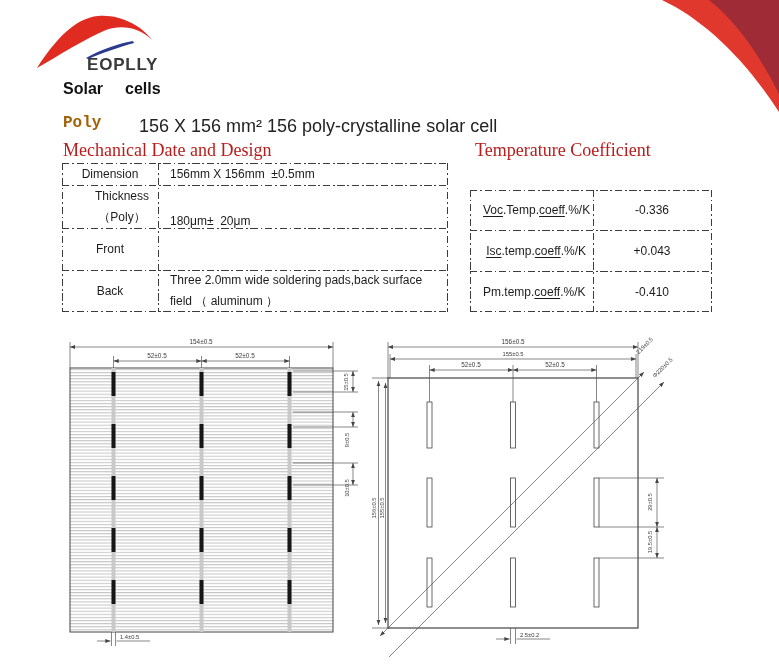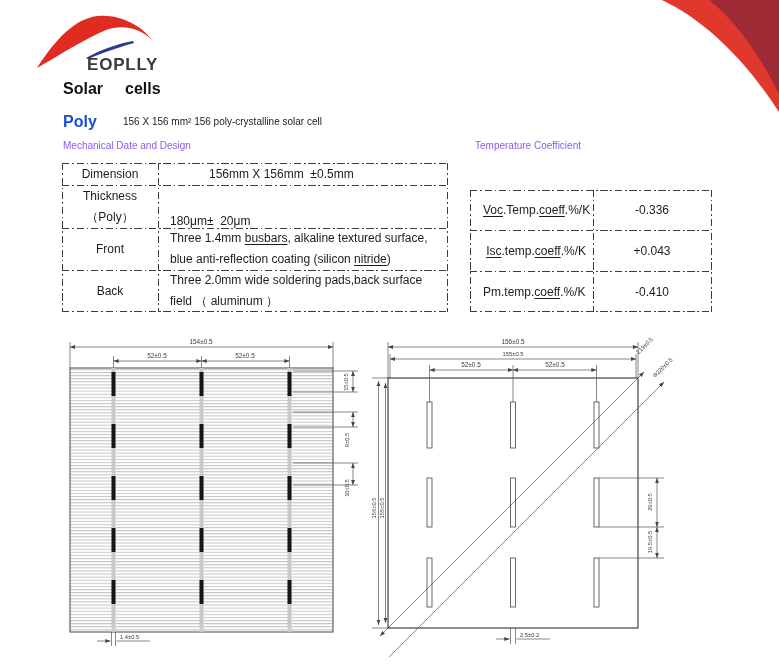--- a/index.html
+++ b/index.html
@@ -3,23 +3,23 @@
 <meta charset="utf-8">
 <style>
   html,body{margin:0;padding:0;}
   body{width:779px;height:665px;background:#fff;font-family:"Liberation Sans",sans-serif;color:#222;overflow:hidden;}
   .page{position:relative;width:779px;height:665px;background:#fff;}
   .abs{position:absolute;}
   
   .title-line{position:absolute;left:63px;top:80px;font-size:16px;font-weight:bold;color:#111;}
   .title-line .gap{display:inline-block;width:22px;}
   .poly-line{position:absolute;left:63px;top:113px;}
-  .poly-label{font-size:16px;font-weight:bold;color:#1d4ed8;}
-  .poly-desc{position:absolute;left:60px;top:3px;font-size:10px;font-weight:normal;color:#222;white-space:pre;width:420px;}
-  .sec-heading{position:absolute;font-size:10px;font-weight:500;color:#8b5cf6;}
+  .poly-label{font-size:16px;font-weight:bold;color:#a16207;font-family:Liberation Mono, monospace;}
+  .poly-desc{position:absolute;left:76px;top:3px;font-size:18px;font-weight:normal;color:#222;white-space:pre;width:420px;}
+  .sec-heading{position:absolute;font-size:18px;font-weight:500;color:#b91c1c;font-family:Liberation Serif, serif;}
   
   .tbl{position:absolute;}
   .dd-h{position:absolute;height:1px;background:repeating-linear-gradient(to right,#3c3c3c 0 7px,transparent 7px 10px,#3c3c3c 10px 11.5px,transparent 11.5px 14.5px);}
   .dd-v{position:absolute;width:1px;background:repeating-linear-gradient(to bottom,#3c3c3c 0 7px,transparent 7px 10px,#3c3c3c 10px 11.5px,transparent 11.5px 14.5px);}
   .cell{position:absolute;font-size:12px;color:#1c1c1c;}
   .cell.center{display:flex;align-items:center;justify-content:center;text-align:center;flex-direction:column;}
   .cell.vcenter{display:flex;align-items:center;}
   .vline-txt{line-height:21px;}
   .seg{white-space:pre;}
   .wavy{text-decoration-line:underline;text-decoration-style:wavy;text-decoration-color:#e8483e;text-decoration-thickness:1px;text-underline-offset:2px;text-decoration:underline;}
@@ -60,38 +60,34 @@
     <div class="dd-h" style="left:0;right:0;top:65px;"></div>
     <div class="dd-h" style="left:0;right:0;top:107px;"></div>
     <div class="dd-h" style="left:0;right:0;top:148px;"></div>
     <div class="dd-v" style="top:0;bottom:0;left:0;"></div>
     <div class="dd-v" style="top:0;bottom:0;left:96px;"></div>
     <div class="dd-v" style="top:0;bottom:0;left:385px;"></div>
 
     <div class="cell center" style="left:0;top:0;width:96px;height:22px;">
       <span>Dimension</span>
     </div>
-    <div class="cell vcenter" style="left:108px;top:0;width:276px;height:22px;margin-left:39px;">
+    <div class="cell vcenter" style="left:108px;top:0;width:276px;height:22px;">
       <span class="seg"><span class="seg">156mm X 156mm  ±0.5mm</span></span>
     </div>
 
-    <div class="cell center vline-txt" style="left:0;top:22px;width:96px;height:43px;">
+    <div class="cell center vline-txt" style="left:12px;top:22px;width:96px;height:43px;">
       <span>Thickness</span>
       <span>（Poly）</span>
     </div>
     <div class="cell vcenter" style="left:108px;top:22px;width:276px;height:43px;align-items:flex-end;">
       <span class="seg"><span class="seg">180μm±  20μm</span></span>
     </div>
 
     <div class="cell center" style="left:0;top:65px;width:96px;height:42px;">
       <span>Front</span>
-    </div>
-    <div class="cell vline-txt" style="left:108px;top:65px;width:276px;height:42px;">
-      <div class="seg"><span class="seg">Three 1.4mm </span><span class="seg wavy">busbars</span><span class="seg">, alkaline textured surface,</span></div>
-      <div class="seg"><span class="seg">blue anti-reflection coating (silicon </span><span class="seg wavy">nitride</span><span class="seg">)</span></div>
     </div>
 
     <div class="cell center" style="left:0;top:107px;width:96px;height:41px;">
       <span>Back</span>
     </div>
     <div class="cell vline-txt" style="left:108px;top:107px;width:276px;height:41px;">
       <div class="seg"><span class="seg">Three 2.0mm wide soldering pads,back surface</span></div>
       <div class="seg"><span class="seg">field （ aluminum ）</span></div>
     </div>
   </div>

